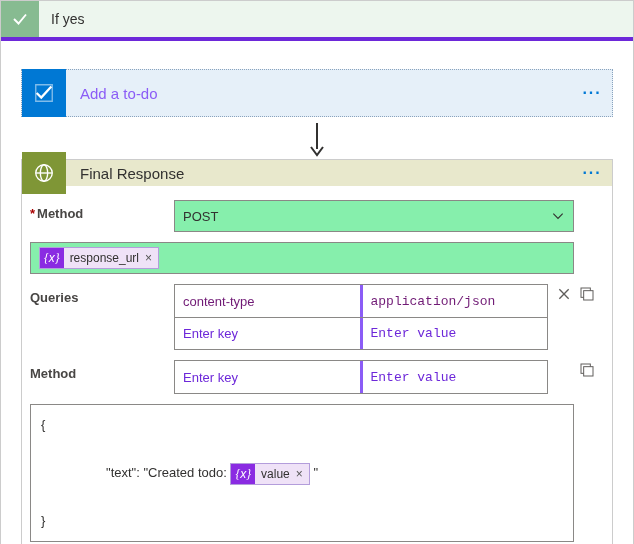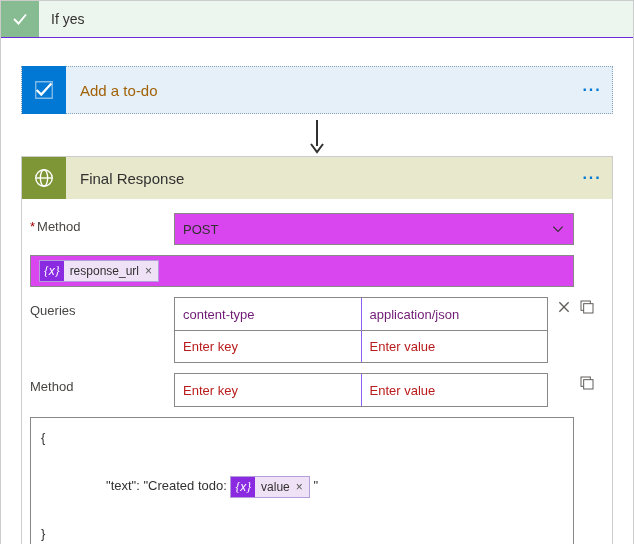--- a/index.html
+++ b/index.html
@@ -1,52 +1,52 @@
 <!DOCTYPE html>
 <html><head>
 <meta charset="utf-8">
 <style>
   * { box-sizing: border-box; margin: 0; padding: 0; font-family: "Segoe UI", Arial, sans-serif; }
   body { background: #fff; width: 634px; height: 544px; overflow: hidden; font-size: 13px; color: #323130; }
   .outer { width: 634px; border: 1px solid #ccc; }
-  .if-yes-bar { display: flex; align-items: center; background: #edf6ee; border-bottom: 1px solid #6d28d9; }
+  .if-yes-bar { display: flex; align-items: center; background: #edf6ee; border-bottom: 4px solid #6d28d9; }
   .if-yes-icon { width: 38px; height: 36px; background: #87bb91; display:flex; align-items:center; justify-content:center; color:#fff; }
   .if-yes-label { padding-left: 12px; font-size: 14px; color: #323130; }
   .content-area { padding: 28px 20px 20px 20px; }
   .step-card { margin-bottom: 0; }
   .step-header { display:flex; align-items:center; height: 48px; border: 1px dotted #8aa3bd; background: #e6f0f9; }
   .step-header .hicon { width: 44px; height: 48px; background: #0078d4; display:flex; align-items:center; justify-content:center; color:#fff; }
-  .step-header .hlabel { flex:1; padding-left: 14px; font-size: 15px; color: #a16207; }
+  .step-header .hlabel { flex:1; padding-left: 14px; font-size: 15px; color: #8b5cf6; }
   .step-header .more { width: 40px; text-align:center; color:#0078d4; font-weight:bold; letter-spacing:1px; cursor:pointer; font-size: 16px;}
   .arrow-row { display:flex; justify-content:center; padding: 6px 0 2px 0; }
   .arrow-row svg { display:block; }
   .resp-card { border: 1px solid #ccc; }
-  .resp-header { display:flex; align-items:center; height:42px; background:#e8e8cc; }
+  .resp-header { display:flex; align-items:center; height:26px; background:#e8e8cc; }
   .resp-header .ricon { width:44px; height:42px; background:#7f9636; display:flex; align-items:center; justify-content:center; color:#fff;}
   .resp-header .rlabel { flex:1; padding-left:14px; font-size:15px; }
   .resp-header .more { width:40px; text-align:center; color:#0078d4; font-weight:bold; letter-spacing:1px; cursor:pointer; font-size:16px;}
   .resp-body { padding: 14px 12px 14px 8px; background:#fff; }
   .form-row { display:flex; align-items:flex-start; margin-bottom: 10px; }
-  .form-row .flabel { width: 144px; padding-top:6px; color:#484644; font-size:13px; }
+  .form-row .flabel { width: 144px; padding-top:6px; color:#484644; font-size:13px;font-weight:bold; }
   .form-row .flabel .req::before { content:"*"; color:#a80000; margin-right:2px; }
   .form-row .finput { flex:1; display:flex; flex-direction:column; }
-  .select-box, .token-box { border:1px solid #8a8886; height:32px; display:flex; align-items:center; padding:0 8px; background:#d946ef; }
+  .select-box, .token-box { border:1px solid #8a8886; height:32px; display:flex; align-items:center; padding:0 8px; background:#86efac; }
   .select-box { justify-content:space-between; cursor:pointer; }
   .chev svg { display:block; }
   .token-box { gap:0; }
   .pill { display:inline-flex; align-items:center; height:22px; border:1px solid #b39ddb; background:#efe2f7; font-size:12px; color:#323130; }
   .pill .pill-fx { background:#8a2be2; color:#fff; height:100%; display:inline-flex; align-items:center; padding:0 4px; font-style:italic; font-family: Georgia, serif; font-size:12px;}
   .pill .pill-text { padding: 0 6px; }
   .pill .pill-x { padding: 0 6px 0 0; color:#555; cursor:pointer; }
   .kv-table { border:1px solid #8a8886; }
   .kv-row { display:flex; height:32px; }
   .kv-row + .kv-row { border-top:1px solid #8a8886; }
   .kv-cell { flex:1; display:flex; align-items:center; padding:0 8px; color:#701a75; }
-  .kv-cell + .kv-cell { border-left:1px solid #8b5cf6; }
-  .kv-cell.placeholder { color:#b91c1c; }
+  .kv-cell + .kv-cell { border-left:3px solid #8b5cf6;font-family:Liberation Mono, monospace; }
+  .kv-cell.placeholder { color:#6d28d9; }
   .kv-side { display:flex; gap:6px; margin-left:6px; align-items:center; }
   .kv-wrap { display:flex; align-items:flex-start; }
   .icon-btn { width:20px; height:20px; display:flex; align-items:center; justify-content:center; color:#605e5c; cursor:pointer; }
   .body-box { border:1px solid #8a8886; padding: 8px 10px; min-height:72px; line-height:24px; color:#323130; font-size:13px;}
   .body-box .inline-pill { display:inline-flex; vertical-align:middle; align-items:center;}
 </style>
 </head>
 <body>
 
 <div class="outer">

